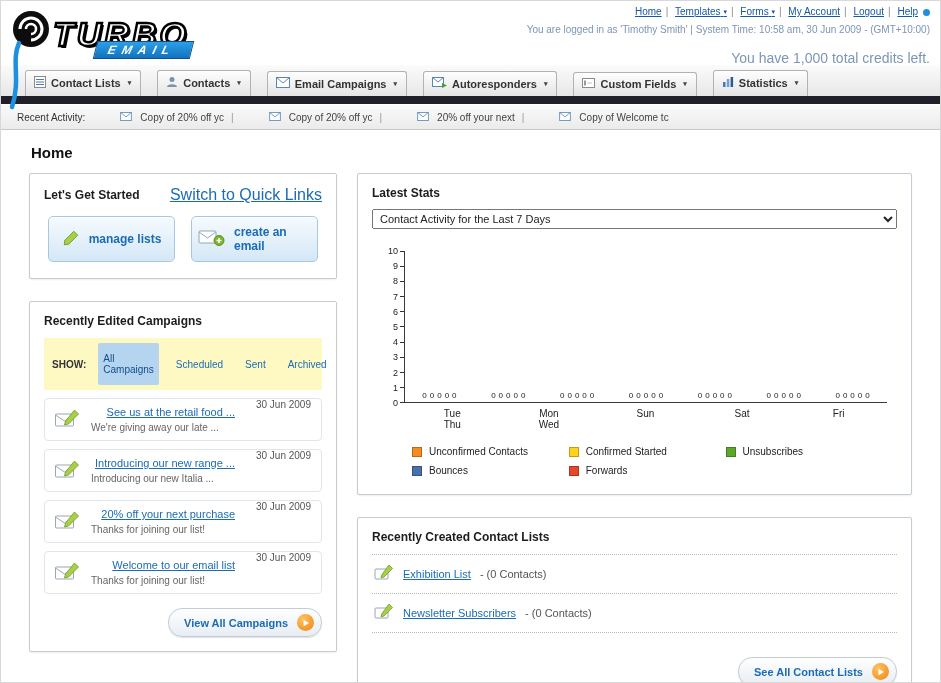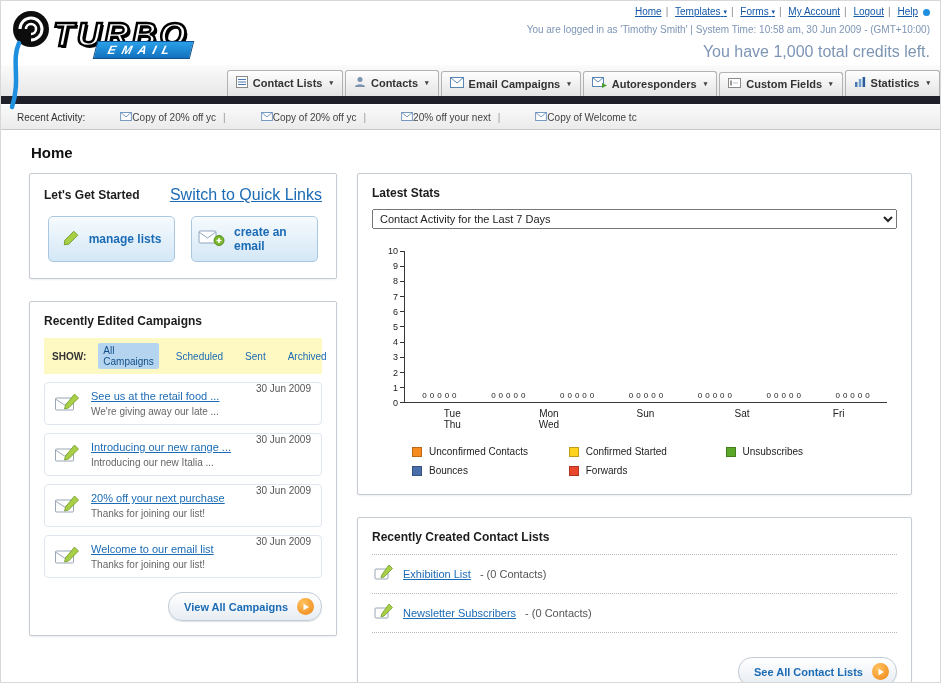--- a/index.html
+++ b/index.html
@@ -14,56 +14,56 @@
   .logo-text { position:absolute; left:46px; top:10px; font-size:34px; font-weight:900; font-style:italic; letter-spacing:3px; color:#fff; -webkit-text-stroke:2.5px #000; text-shadow:2px 2px 0 #000; }
   .logo-sub { position:absolute; left:88px; top:36px; background:linear-gradient(#2aa0e8,#1272c0); border:1px solid #0c4f8a; color:#fff; font-style:italic; font-weight:bold; font-size:12px; letter-spacing:6px; padding:1px 16px 1px 12px; transform:skew(-14deg); }
   .header-right { position:absolute; right:10px; top:5px; text-align:right; }
   .top-links { font-size:10px; }
   .top-links .tlink { color:#1558a8; text-decoration:underline; cursor:pointer; margin:0 1px; }
   .top-links .sep { color:#8a8a8a; margin:0 3px; text-decoration:none; }
   .caret { font-size:7px; color:#1558a8; vertical-align:1px; }
   .tab .caret { color:#444; margin-left:2px; }
   .header-bullet { display:inline-block; width:7px; height:7px; border-radius:50%; background:#1f8fe0; margin-left:4px; vertical-align:-1px; }
   .login-info { color:#7d95b5; font-size:10px; margin-top:7px; }
-  .credits-info { color:#7d95b5; font-size:16px; margin-top:8px; }
-
-  
-  .tabbar { background:linear-gradient(#fbfbfb,#e7e7e7); padding:7px 0 0 24px; display:flex; gap:2px; align-items:flex-end; height:31px;justify-content:flex-end; }
+  .credits-info { color:#7d95b5; font-size:14px; margin-top:15px; }
+
+  
+  .tabbar { background:linear-gradient(#fbfbfb,#e7e7e7); padding:7px 0 0 24px; display:flex; gap:16px; align-items:flex-end; height:31px; }
   .tab { display:inline-flex; align-items:center; gap:5px; background:linear-gradient(#fefefe,#e4e4e4); border:1px solid #b2b2b2; border-bottom:none; border-radius:3px 3px 0 0; padding:5px 9px 6px 8px; font-size:11px; font-weight:bold; color:#333; cursor:pointer; white-space:nowrap; }
   .darkbar { height:8px; background:#20202b; }
 
   
   .activity { background:linear-gradient(#fafafa,#ebebeb); border-bottom:1px solid #c8c8c8; border-top:1px solid #fff; padding:6px 10px 6px 16px; font-size:10px; color:#333; display:flex; align-items:center; gap:7px; height:26px; }
   .activity-label { color:#333; }
-  .activity-item { display:inline-flex; align-items:center; gap:0; color:#444; cursor:pointer;padding-left:28px; }
+  .activity-item { display:inline-flex; align-items:center; gap:8px; color:#444; cursor:pointer;padding-left:28px; }
   .activity-sep { color:#999; }
 
   
   .main { padding:10px 28px 0 28px; }
   .page-title { font-size:15px; font-weight:bold; color:#111; margin:4px 0 12px 2px; }
   .columns { display:flex; gap:20px; align-items:flex-start; }
   .col-left { width:308px; flex:none; }
   .col-right { flex:1; min-width:0; }
   .panel { background:#fff; border:1px solid #c6ccd4; border-radius:2px; margin-bottom:22px; padding:12px 14px 14px; box-shadow:0 1px 2px rgba(0,0,0,0.07); }
   .panel-title { font-size:12px; font-weight:bold; color:#1d1d1d; }
   .text-link { color:#1b6bb5; font-size:16px; text-decoration:underline; cursor:pointer; }
 
   
   .gs-head { display:flex; justify-content:space-between; align-items:center; margin-bottom:12px; }
   .gs-buttons { display:flex; gap:16px; padding:0 4px 2px; }
   .big-btn { flex:1; display:flex; align-items:center; justify-content:center; gap:9px; background:linear-gradient(#f6fbfe,#d4e7f6); border:1px solid #a9c7e0; border-radius:5px; padding:8px 6px; font-size:12px; font-weight:bold; color:#1b6bb5; cursor:pointer; box-shadow:inset 0 1px 0 #fff; }
 
   
   .filter-bar { background:#fef9c3; padding:5px 8px; display:flex; align-items:center; gap:12px; font-size:10px; margin:10px 0 2px; }
   .filter-label { font-weight:bold; color:#333; }
-  .filter { color:#1b6bb5; cursor:pointer; padding:2px 5px; }
+  .filter { color:#1b6bb5; cursor:pointer; padding:10px 5px; }
   .filter.active { background:#b5d4ef; border-radius:2px; color:#114e86; }
   .camp-row { position:relative; border:1px solid #e0e6ee; border-radius:4px; margin-top:8px; padding:7px 86px 7px 46px; min-height:42px; }
   .camp-icon { position:absolute; left:9px; top:9px; }
-  .camp-title { font-size:11px; color:#1b6bb5; text-decoration:underline; cursor:pointer; display:block; }
+  .camp-title { font-size:11px; color:#1b6bb5; text-decoration:underline; cursor:pointer; display:block;text-align:right; }
   .camp-sub { font-size:10px; color:#666; margin-top:4px; }
   .camp-date { position:absolute; right:10px; top:0; font-size:10px; color:#555; }
   .btn-row { text-align:right; margin-top:14px; }
   .pill-btn { display:inline-flex; align-items:center; gap:9px; background:linear-gradient(#ffffff,#e7edf3); border:1px solid #c2ccd7; border-radius:14px; padding:5px 7px 5px 15px; font-size:11px; font-weight:bold; color:#1b6bb5; cursor:pointer; box-shadow:0 1px 1px rgba(0,0,0,0.12);text-align:center; }
   .arrow-circle { width:17px; height:17px; border-radius:50%; background:radial-gradient(circle at 35% 30%, #ffc25e, #ef8413); display:inline-flex; align-items:center; justify-content:center; flex:none; }
 
   
   .stats-select { width:100%; margin-top:9px; font-size:11px; padding:2px 3px; color:#222; }
   .chart-wrap { margin:22px 10px 4px 6px; }
   .chart { display:flex; }

